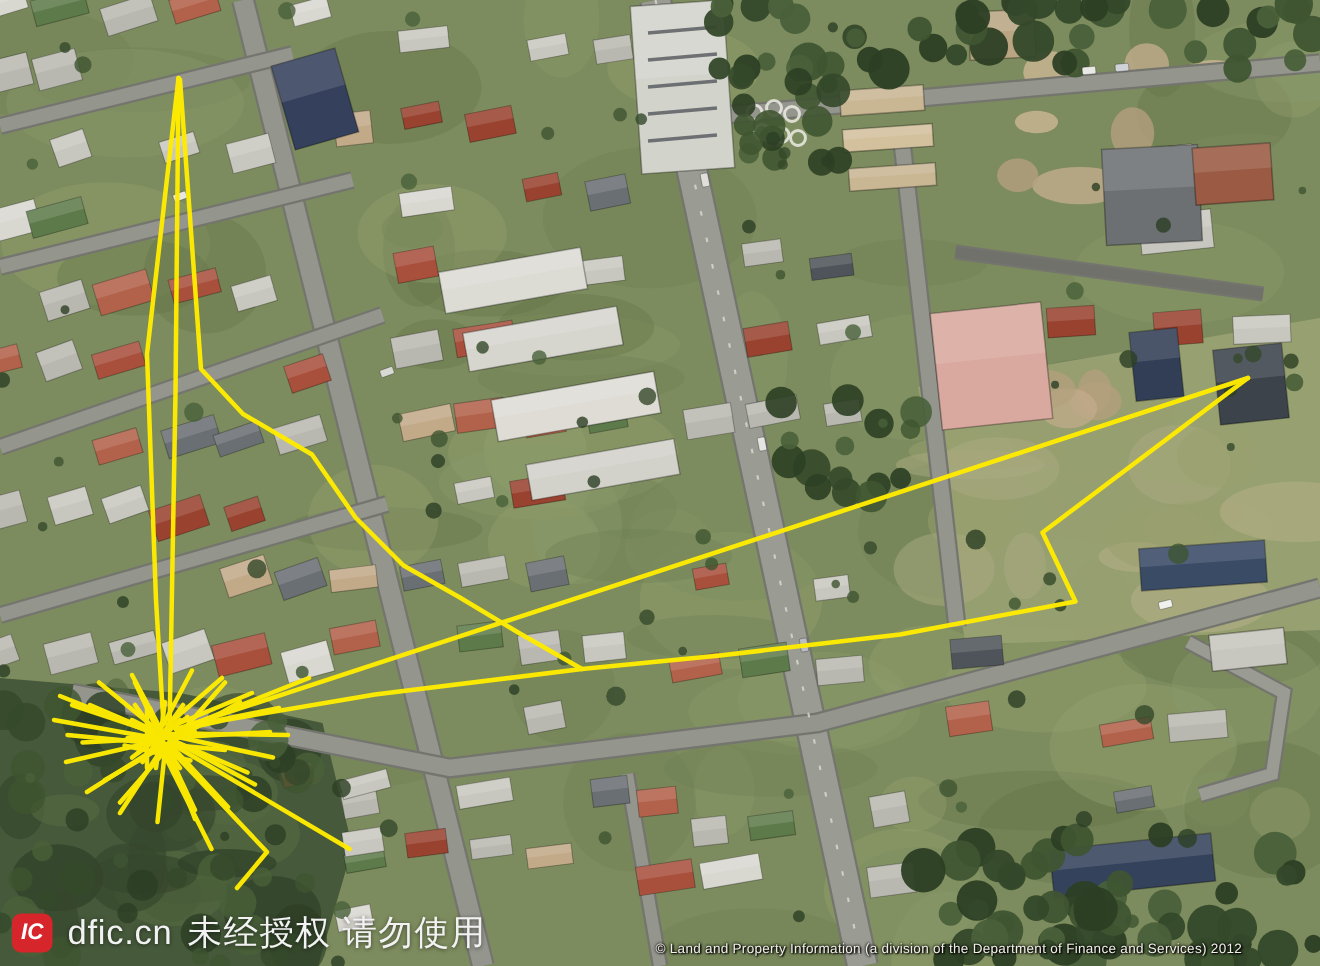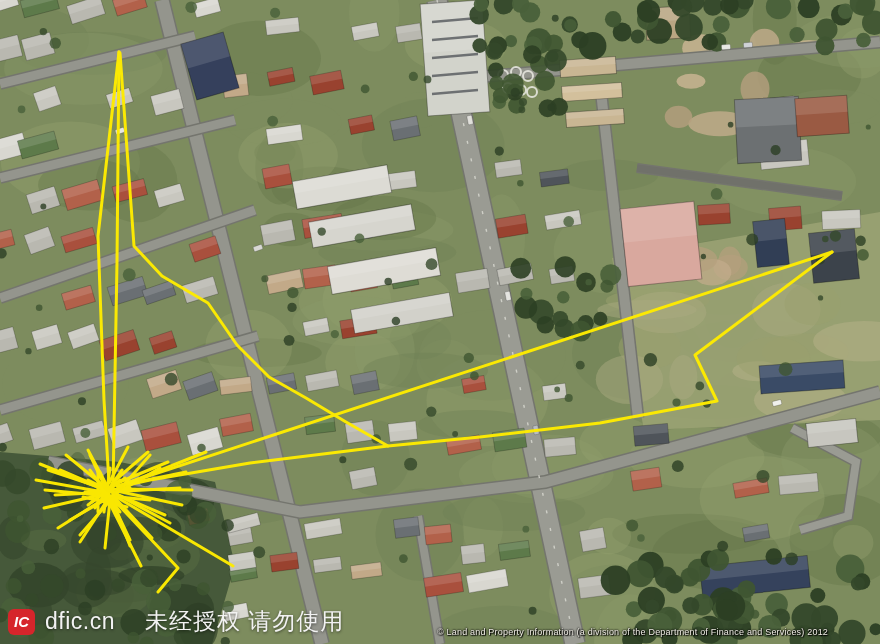--- a/index.html
+++ b/index.html
@@ -6,21 +6,21 @@
   .stage{position:relative;width:880px;height:644px;overflow:hidden;
          font-family:"Liberation Sans",sans-serif;}
   .stage svg{position:absolute;left:0;top:0;display:block;}
   .wm{position:absolute;left:8px;top:606px;display:flex;align-items:center;gap:10px;
       color:#f2f2f2;font-size:23px;font-weight:500;
       text-shadow:0 1px 3px rgba(0,0,0,.55);}
   .ic{display:inline-flex;align-items:center;justify-content:center;
       width:27px;height:26px;border-radius:6px;background:#d6252b;color:#fff;
       font-weight:bold;font-style:italic;font-size:15px;text-shadow:none;}
   .brand{letter-spacing:.5px;}
-  .notice{letter-spacing:1px;margin-left:20px;}
+  .notice{letter-spacing:1px;}
   .attribution{position:absolute;left:437px;top:627px;width:420px;
       font-size:9px;font-weight:normal;color:#f1eee6;letter-spacing:.2px;
       text-shadow:0 0 2px #000,0 0 2px #000,1px 1px 1px rgba(0,0,0,.9);}
 </style>
 </head>
 <body>
 
 <div class="stage">
   <svg id="map-svg" width="880" height="644" viewBox="0 0 880 644">
       <rect x="0" y="0" width="880" height="644" fill="#7d8c5e"></rect>

